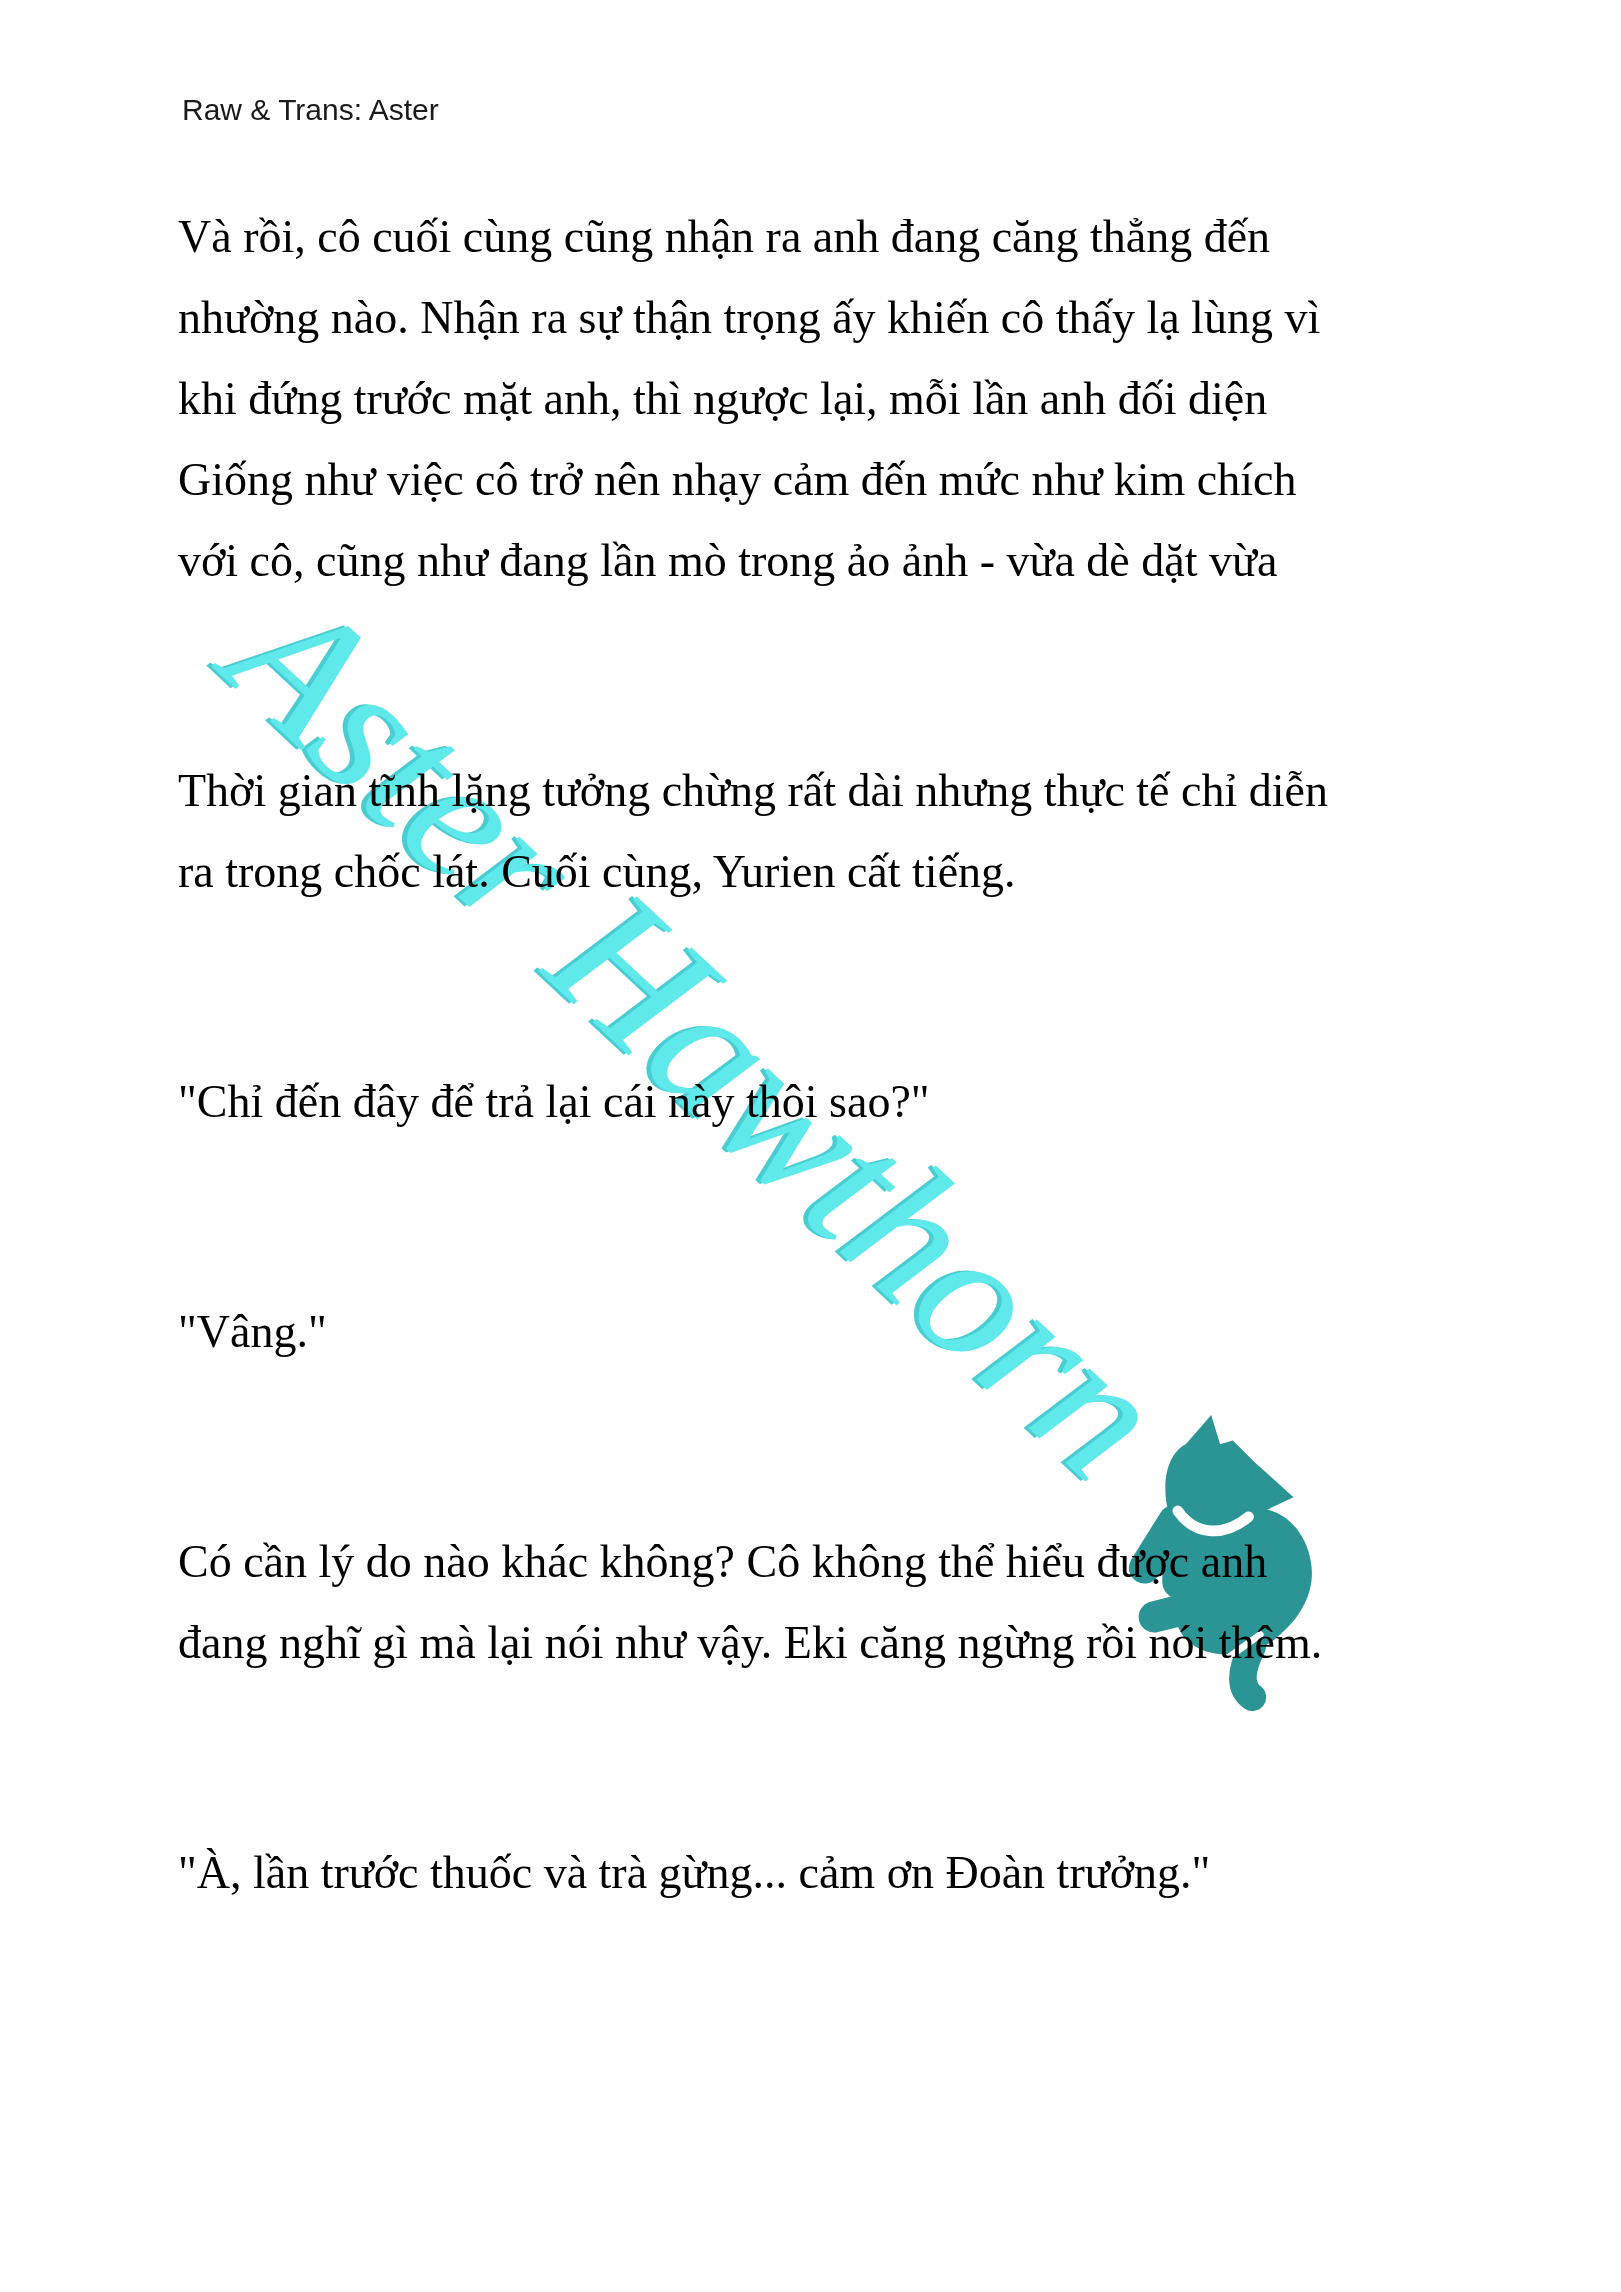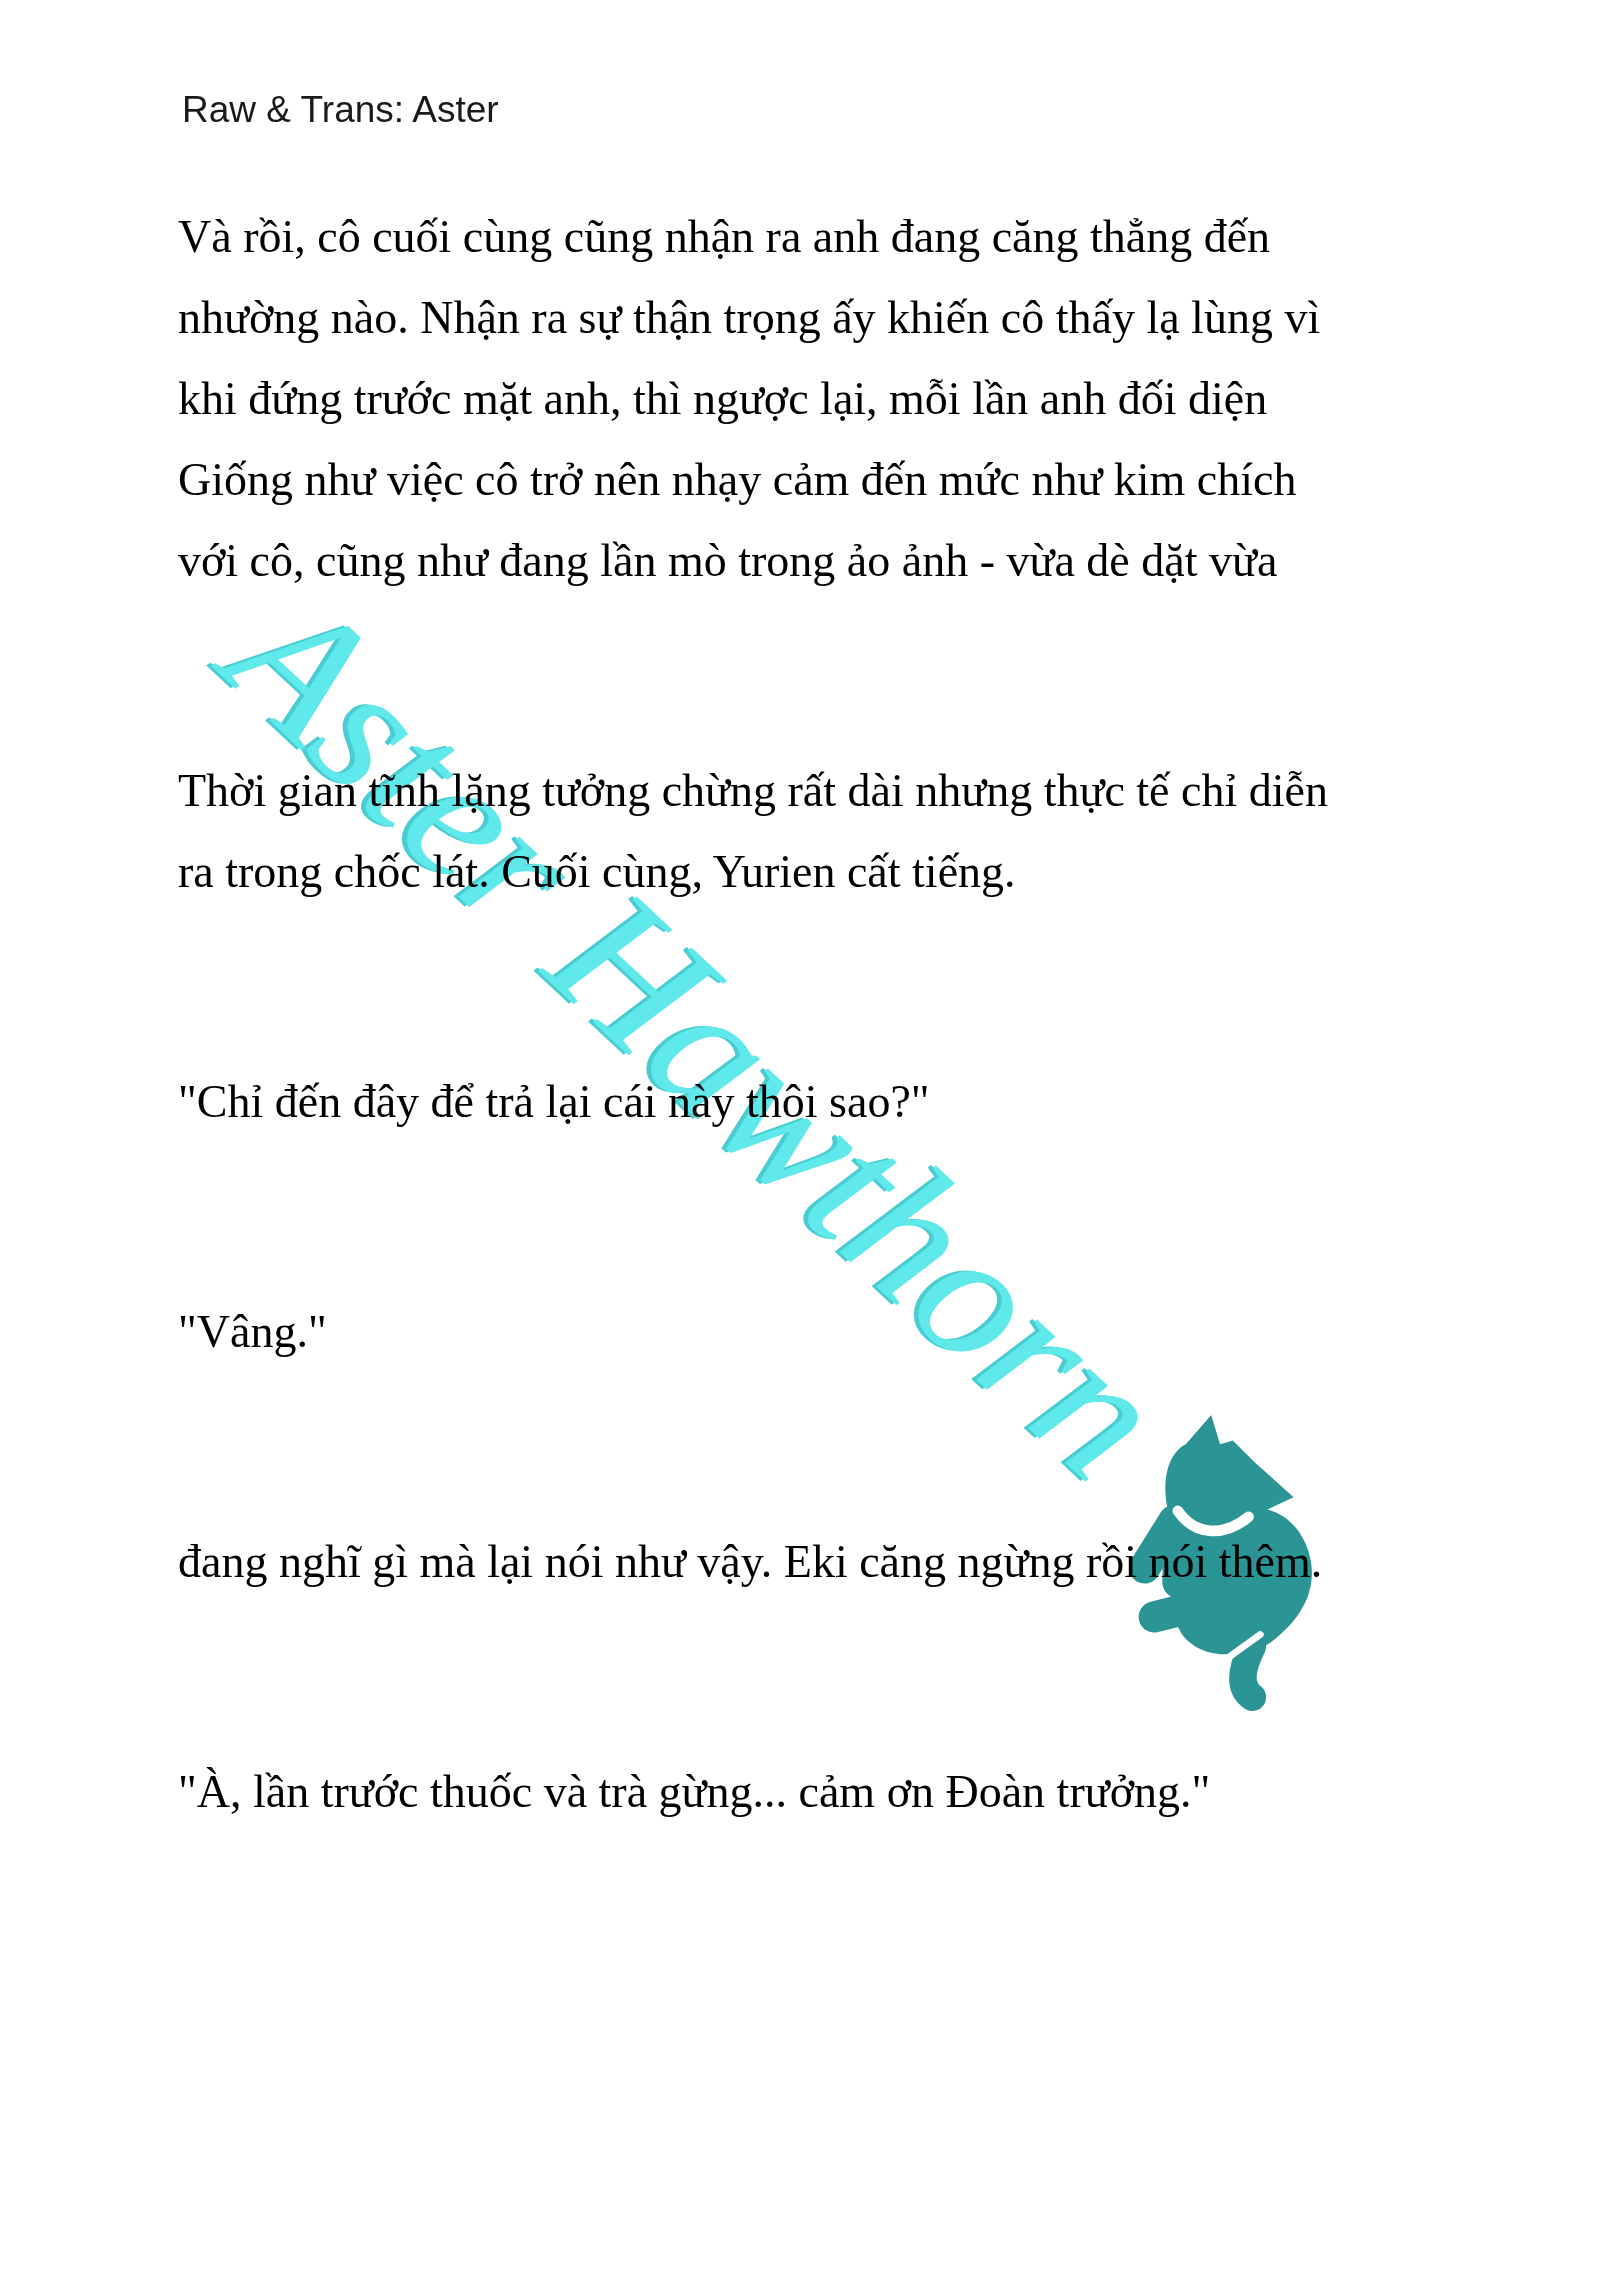--- a/index.html
+++ b/index.html
@@ -14,21 +14,21 @@
     background: #ffffff;
     overflow: hidden;
     font-family: "Liberation Serif", serif;
     color: #000000;
   }
   .header-credit {
     position: absolute;
     left: 182px;
     top: 92px;
     font-family: "Liberation Sans", sans-serif;
-    font-size: 37px;
+    font-size: 30px;
     line-height: 36px;
     color: #1a1a1a;
     z-index: 3;
     white-space: nowrap;
   }
   .watermark {
     position: absolute;
     left: 325px;
     top: 559px;
     z-index: 1;
@@ -128,20 +128,21 @@
         <span class="line">Thời gian tĩnh lặng tưởng chừng rất dài nhưng thực tế chỉ diễn</span>
         <span class="line">ra trong chốc lát. Cuối cùng, Yurien cất tiếng.</span>
       </div>
       <div class="para">
         <span class="line">"Chỉ đến đây để trả lại cái này thôi sao?"</span>
       </div>
       <div class="para">
         <span class="line">"Vâng."</span>
       </div>
       <div class="para">
+        <span class="line">Có cần lý do nào khác không? Cô không thể hiểu được anh</span>
         <span class="line">đang nghĩ gì mà lại nói như vậy. Eki căng ngừng rồi nói thêm.</span>
       </div>
       <div class="para">
         <span class="line">"À, lần trước thuốc và trà gừng... cảm ơn Đoàn trưởng."</span>
       </div>
     </div>
 
 </div>
 
 

